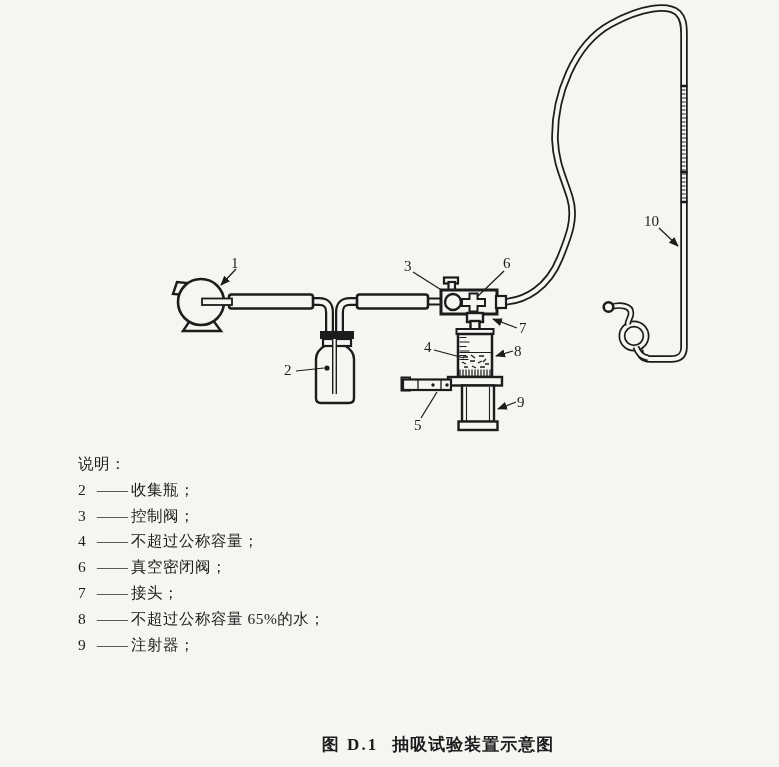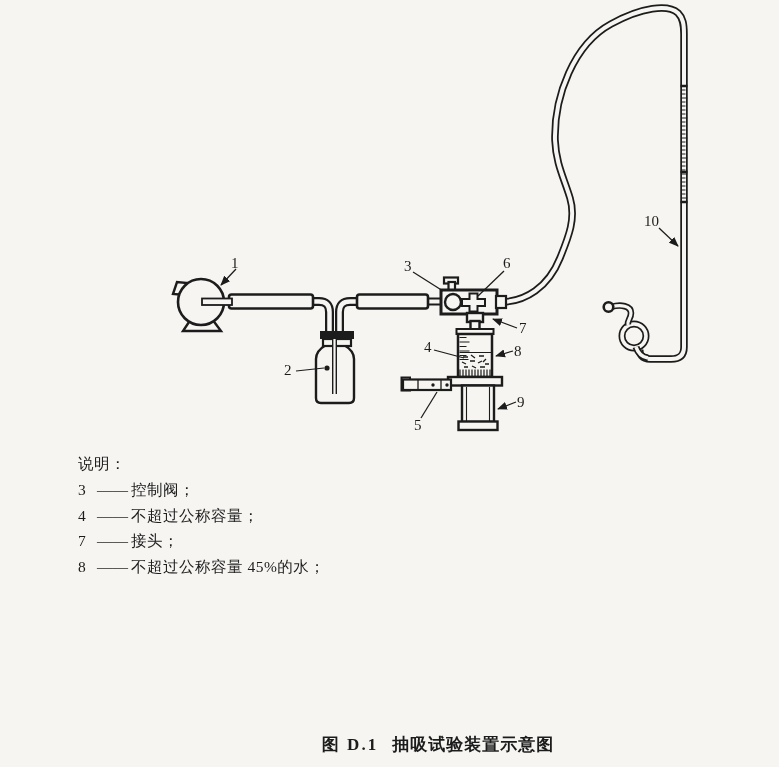--- a/index.html
+++ b/index.html
@@ -174,28 +174,37 @@
     <text x="514" y="356">8</text>
     <text x="517" y="407">9</text>
     <text x="644" y="226">10</text>
   </g>
 </svg>
 </div>
 
 <div class="legend">
   <div class="row">说明：</div>
   <div class="row">
+    <span class="no">2</span><span class="dash">——</span><span class="term">收集瓶；</span>
+  </div>
+  <div class="row">
     <span class="no">3</span><span class="dash">——</span><span class="term">控制阀；</span>
   </div>
   <div class="row">
     <span class="no">4</span><span class="dash">——</span><span class="term">不超过公称容量；</span>
   </div>
   <div class="row">
+    <span class="no">6</span><span class="dash">——</span><span class="term">真空密闭阀；</span>
+  </div>
+  <div class="row">
     <span class="no">7</span><span class="dash">——</span><span class="term">接头；</span>
   </div>
   <div class="row">
-    <span class="no">8</span><span class="dash">——</span><span class="term">不超过公称容量 45%的水；</span>
+    <span class="no">8</span><span class="dash">——</span><span class="term">不超过公称容量 65%的水；</span>
+  </div>
+  <div class="row">
+    <span class="no">9</span><span class="dash">——</span><span class="term">注射器；</span>
   </div>
 </div>
 
 <div class="caption">
   <span class="fig-no">图 D.1</span><span>抽吸试验装置示意图</span>
 </div>
 
 </body></html>

